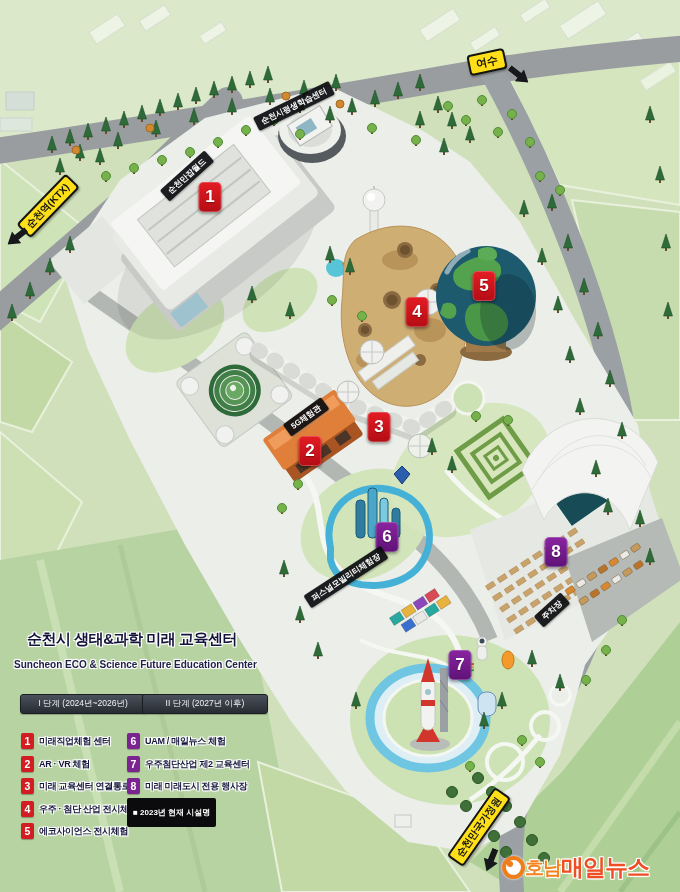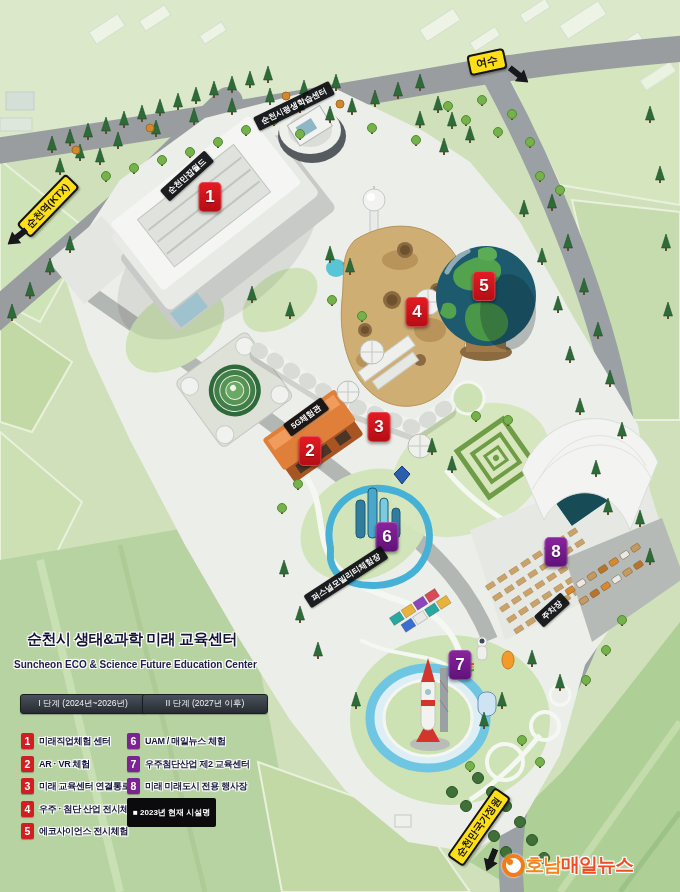--- a/index.html
+++ b/index.html
@@ -45,21 +45,21 @@
   .lg-txt{margin-left:5px;font-size:9px;font-weight:800;color:#15153d;letter-spacing:-.3px}
   .lg-note{position:absolute;left:113px;top:172px;background:#0b0b0d;color:#fff;font-size:8px;font-weight:700;
            padding:9px 6px;border-radius:2px;white-space:nowrap}
 
   
   .logo{position:absolute;left:502px;top:852px;display:flex;align-items:center;}
   .logo-mark{width:23px;height:23px;border-radius:50%;border:4.5px solid #ef7d1c;background:#fff;
              box-sizing:border-box;position:relative;filter:drop-shadow(0 0 1px #fff)}
   .logo-mark::after{content:"";position:absolute;left:1px;top:1px;width:6px;height:6px;border-radius:50%;background:#ef7d1c}
   .logo-ho{font-size:19px;font-weight:800;color:#f5831f;letter-spacing:-1px}
-  .logo-mae{font-size:19px;font-weight:800;color:#ee4e23;letter-spacing:-1px}
+  .logo-mae{font-size:23px;font-weight:800;color:#ee4e23;letter-spacing:-1px}
 </style>
 </head>
 <body>
 
 <div id="stage">
 
   <svg id="map-art" width="680" height="892" viewBox="0 0 680 892">
 
     <g>
       <rect x="0" y="0" width="680" height="892" fill="#cfe0bb"></rect>

